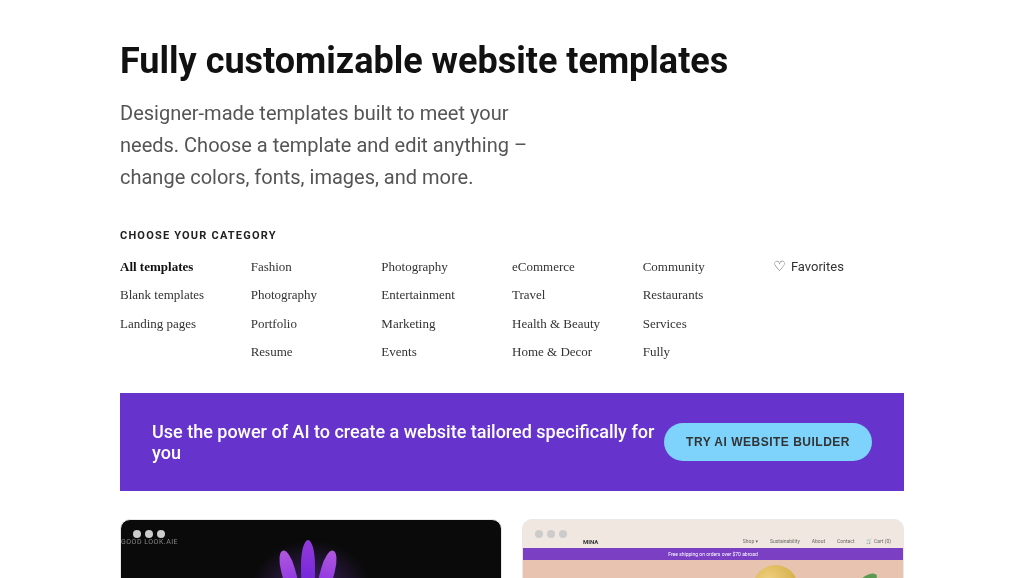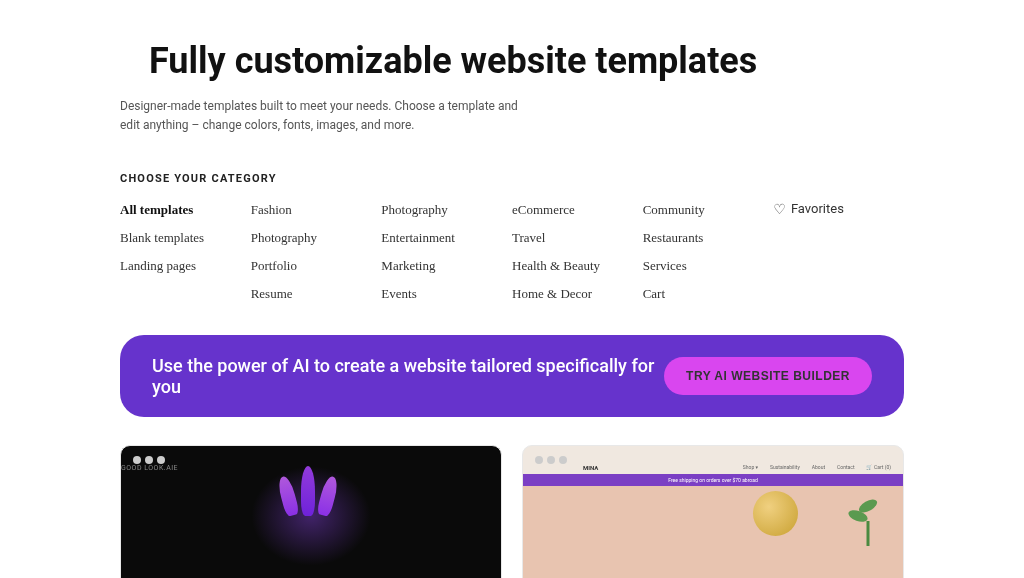--- a/index.html
+++ b/index.html
@@ -13,24 +13,23 @@
     }
     .page-wrapper {
       padding: 40px 120px 0;
     }
     .main-title {
       font-size: 36px;
       font-weight: 700;
       color: #111;
       margin-bottom: 14px;
       line-height: 1.2;
-      margin-left: 29px;
     }
     .subtitle {
-      font-size: 12px;
+      font-size: 20px;
       color: #555;
       line-height: 1.6;
       max-width: 420px;
       margin-bottom: 36px;
     }
     .choose-label {
       font-size: 11px;
       font-weight: 700;
       letter-spacing: 1.2px;
       color: #222;
@@ -67,34 +66,34 @@
       font-size: 13px;
       color: #333;
       cursor: pointer;
     }
     .heart-icon {
       color: #555;
       font-size: 14px;
     }
     .ai-banner {
       background: #6633cc;
-      border-radius: 24px;
-      padding: 20px 32px;
+      border-radius: 0;
+      padding: 28px 32px;
       display: flex;
       align-items: center;
       justify-content: space-between;
       margin-bottom: 28px;
     }
     .ai-banner-text {
       font-size: 18px;
       color: #fff;
       font-weight: 500;
     }
     .ai-btn {
-      background: #d946ef;
+      background: #7dd3fc;
       color: #333;
       border: none;
       border-radius: 25px;
       padding: 12px 22px;
       font-size: 12px;
       font-weight: 700;
       letter-spacing: 0.5px;
       cursor: pointer;
       white-space: nowrap;
       text-transform: uppercase;
@@ -316,21 +315,21 @@
       <span class="cat-item">eCommerce</span>
       <span class="cat-item">Travel</span>
       <span class="cat-item">Health &amp; Beauty</span>
       <span class="cat-item">Home &amp; Decor</span>
     </div>
 
     <div class="cat-col">
       <span class="cat-item">Community</span>
       <span class="cat-item">Restaurants</span>
       <span class="cat-item">Services</span>
-      <span class="cat-item">Cart</span>
+      <span class="cat-item">Fully</span>
     </div>
 
     <div class="cat-col">
       <span class="favorites-item">
         <span class="heart-icon">♡</span>
         <span>Favorites</span>
       </span>
     </div>
   </div>
 

